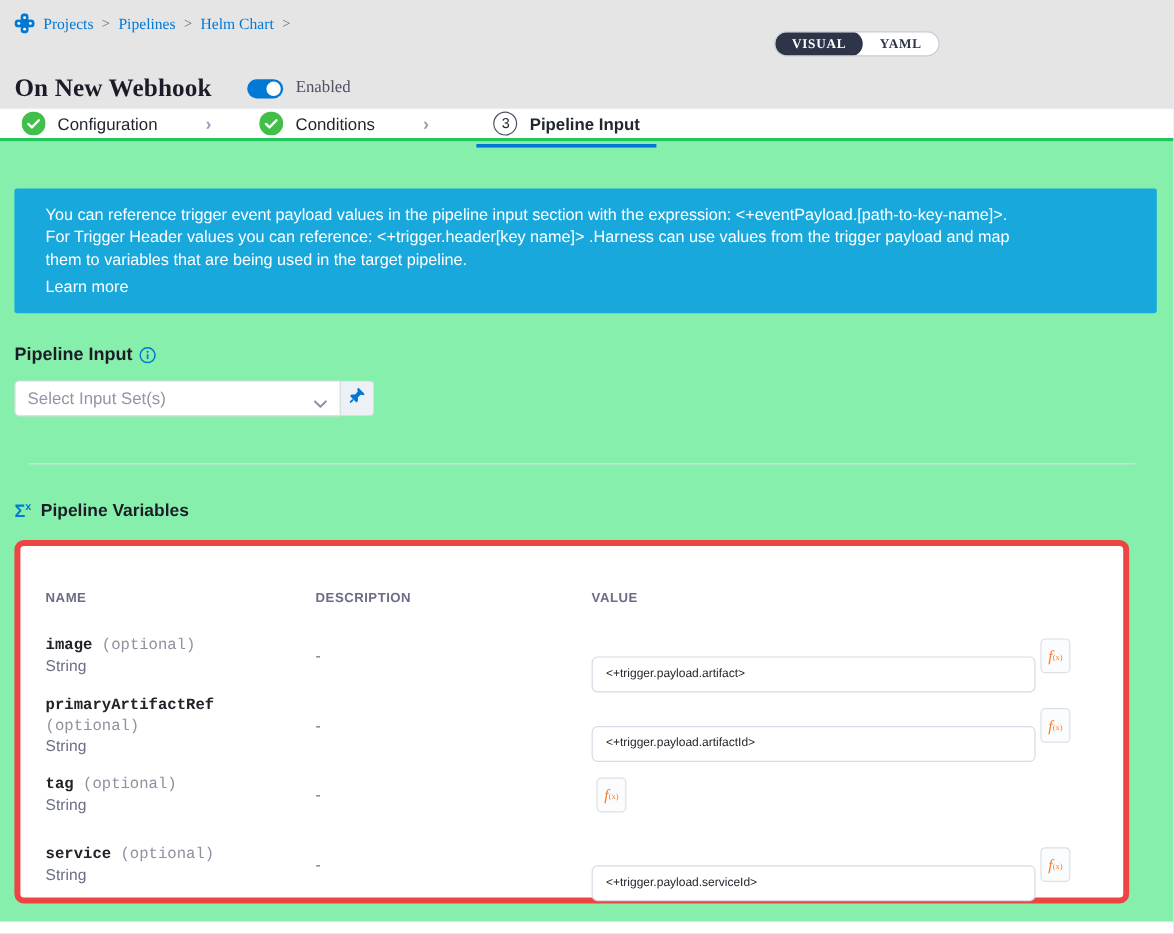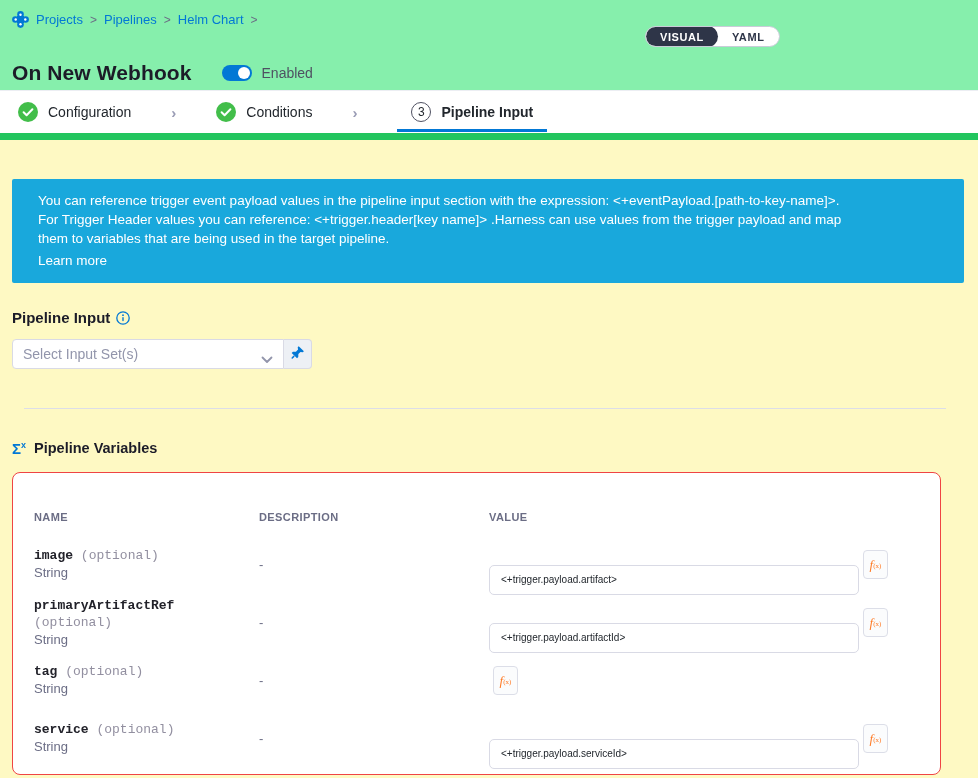--- a/index.html
+++ b/index.html
@@ -6,50 +6,50 @@
   html, body { width: 978px; height: 778px; }
   body {
     font-family: "Liberation Sans", sans-serif;
     background: #ffffff;
     color: #1c1c28;
     overflow: hidden;
     position: relative;
   }
 
   
-  .header { padding: 11px 12px 0 12px; background: #86efac; position: relative; height: 90px; }
+  .header { padding: 11px 12px 0 12px; background: #e5e5e5; position: relative; height: 90px; font-family: Liberation Serif, serif; }
   .breadcrumb { display: flex; align-items: center; gap: 7px; font-size: 13px; }
   .breadcrumb .crumb { color: #0278d5; text-decoration: none; cursor: pointer; }
   .breadcrumb .sep { color: #6b6d85; font-size: 12px; }
   .bc-icon { width: 17px; height: 17px; display: inline-flex; }
 
   .title-row { display: flex; align-items: center; margin-top: 33px; }
   .page-title { font-size: 21px; font-weight: 700; color: #1c1c28; letter-spacing: 0.1px; }
   .toggle { width: 30px; height: 16px; border-radius: 9px; background: #0278d5; position: relative; margin-left: 30px; cursor: pointer; flex: none; }
   .toggle .knob { position: absolute; top: 2px; right: 2px; width: 12px; height: 12px; border-radius: 50%; background: #fff; }
   .toggle-label { margin-left: 10px; font-size: 14px; color: #4f5162; }
 
   .segmented { position: absolute; left: 645px; top: 26px; display: flex; align-items: center; height: 21px; border: 1px solid #c9ccd8; border-radius: 11px; background: #fff; overflow: hidden; }
   .seg { font-size: 11px; font-weight: 700; letter-spacing: 0.6px; padding: 0 14px; height: 21px; display: flex; align-items: center; cursor: pointer; }
   .seg.active { background: #2e3548; color: #fff; border-radius: 11px; }
   .seg.inactive { color: #2e3548; }
 
   
-  .tabbar { height: 50px; border-top: 1px solid #eceef3; border-bottom: 7px solid #22c55e; display: flex; align-items: center; padding-left: 18px; gap: 40px; background: #fff; }
+  .tabbar { height: 28px; border-top: 1px solid #eceef3; border-bottom: 3px solid #22c55e; display: flex; align-items: center; padding-left: 18px; gap: 40px; background: #fff; }
   .tab { display: flex; align-items: center; gap: 10px; height: 38px; cursor: pointer; position: relative; }
   .tab-label { font-size: 14px; color: #22272d; }
   .tab.active { padding: 0 14px; }
   .tab.active .tab-label { font-weight: 700; }
   .tab.active::after { content: ""; position: absolute; left: 0; right: 0; bottom: -1px; height: 3px; background: #0278d5; }
   .check-icon { width: 20px; height: 20px; flex: none; }
   .step-circle { width: 20px; height: 20px; border-radius: 50%; border: 1px solid #4f5162; display: flex; align-items: center; justify-content: center; font-size: 12px; color: #22272d; flex: none; }
   .tab-sep { color: #9a9cb5; font-size: 15px; font-weight: 600; }
 
   
-  .content { background: #fef9c3; height: 650px; padding-top: 39px; }
+  .content { background: #86efac; height: 650px; padding-top: 39px; }
 
   .banner { margin: 0 14px 0 12px; background: #19a8dc; color: #fff; padding: 12px 26px 13px 26px; font-size: 13.5px; line-height: 19px; border-radius: 2px; }
   .banner .learn-more { display: inline-block; margin-top: 3px; color: #fff; cursor: pointer; }
 
   .section { padding: 0 12px; }
   .pi-heading { margin-top: 26px; display: flex; align-items: center; gap: 6px; }
   .pi-heading .h-text { font-size: 15px; font-weight: 700; color: #1c1c28; }
   .info-icon { width: 14px; height: 14px; display: inline-flex; cursor: pointer; }
 
   .select-row { margin-top: 13px; display: flex; align-items: stretch; }
@@ -60,21 +60,21 @@
   .pin-btn { width: 28px; height: 30px; background: #edf0f5; border: 1px solid #d9dae5; border-left: none; border-radius: 0 4px 4px 0; display: flex; align-items: center; justify-content: center; cursor: pointer; }
 
   .divider { margin: 39px 20px 0 12px; border-top: 1px solid #dcdee8; }
 
   .pv-heading { margin: 31px 0 4px 12px; display: flex; align-items: center; gap: 8px; text-align: right; }
   .sigma-icon { color: #0278d5; font-size: 15px; font-weight: 700; line-height: 1; }
   .sigma-icon sup { font-size: 9px; }
   .pv-heading .h-text { font-size: 14.5px; font-weight: 700; color: #1c1c28; }
 
   
-  .card { margin: 16px 12px 0 12px; width: 929px; height: 303px; background: #fff; border: 1px solid #ef4444; border-radius: 8px; padding: 38px 8px 0 21px; }
+  .card { margin: 16px 12px 0 12px; width: 929px; height: 303px; background: #fff; border: 5px solid #ef4444; border-radius: 8px; padding: 38px 8px 0 21px; }
   .thead { display: flex; font-size: 11px; font-weight: 700; color: #6b6d85; letter-spacing: 0.4px; }
   .col-name { width: 225px; flex: none; }
   .col-desc { width: 230px; flex: none; }
   .col-value { flex: 1; display: flex; align-items: center; }
   .tbody { margin-top: 12px; }
   .var-row { display: flex; align-items: center; height: 58px; }
   .vname-line { font-size: 13px; line-height: 17px; font-family: Liberation Mono, monospace; }
   .vname { font-weight: 700; color: #22222a; }
   .voptional { color: #928fa0; }
   .vtype { font-size: 13px; line-height: 17px; color: #6b6d85; }

